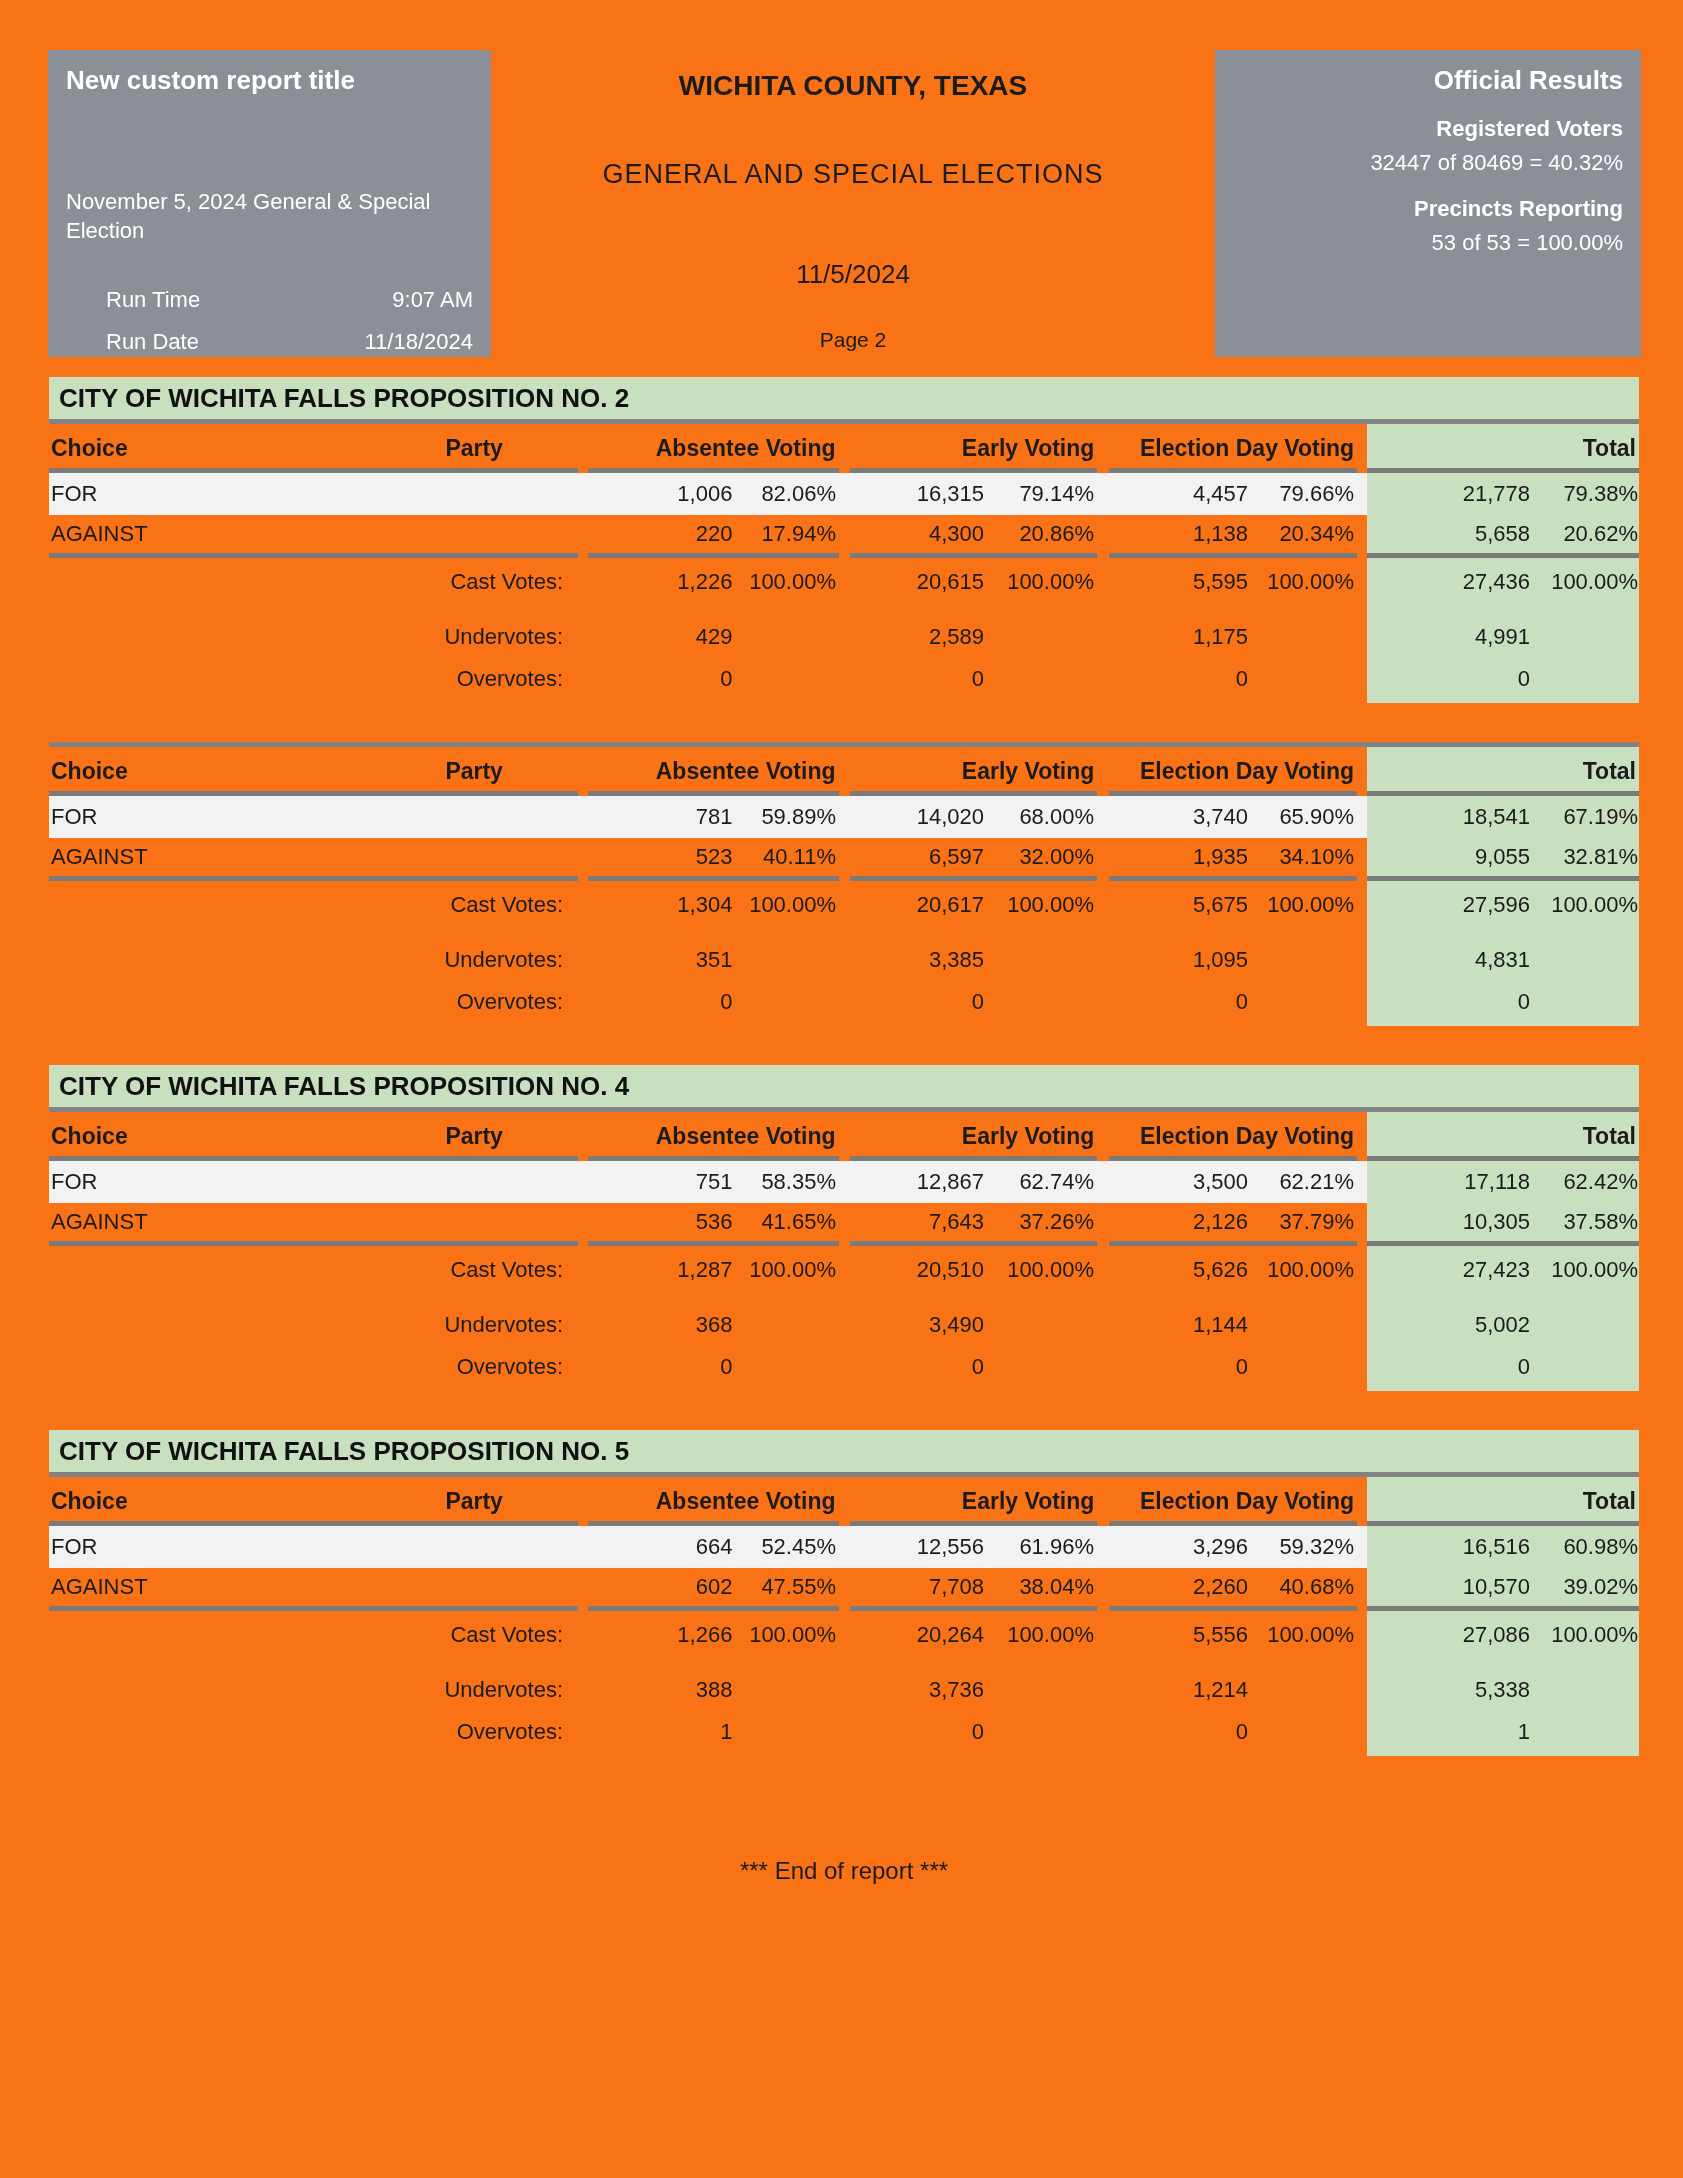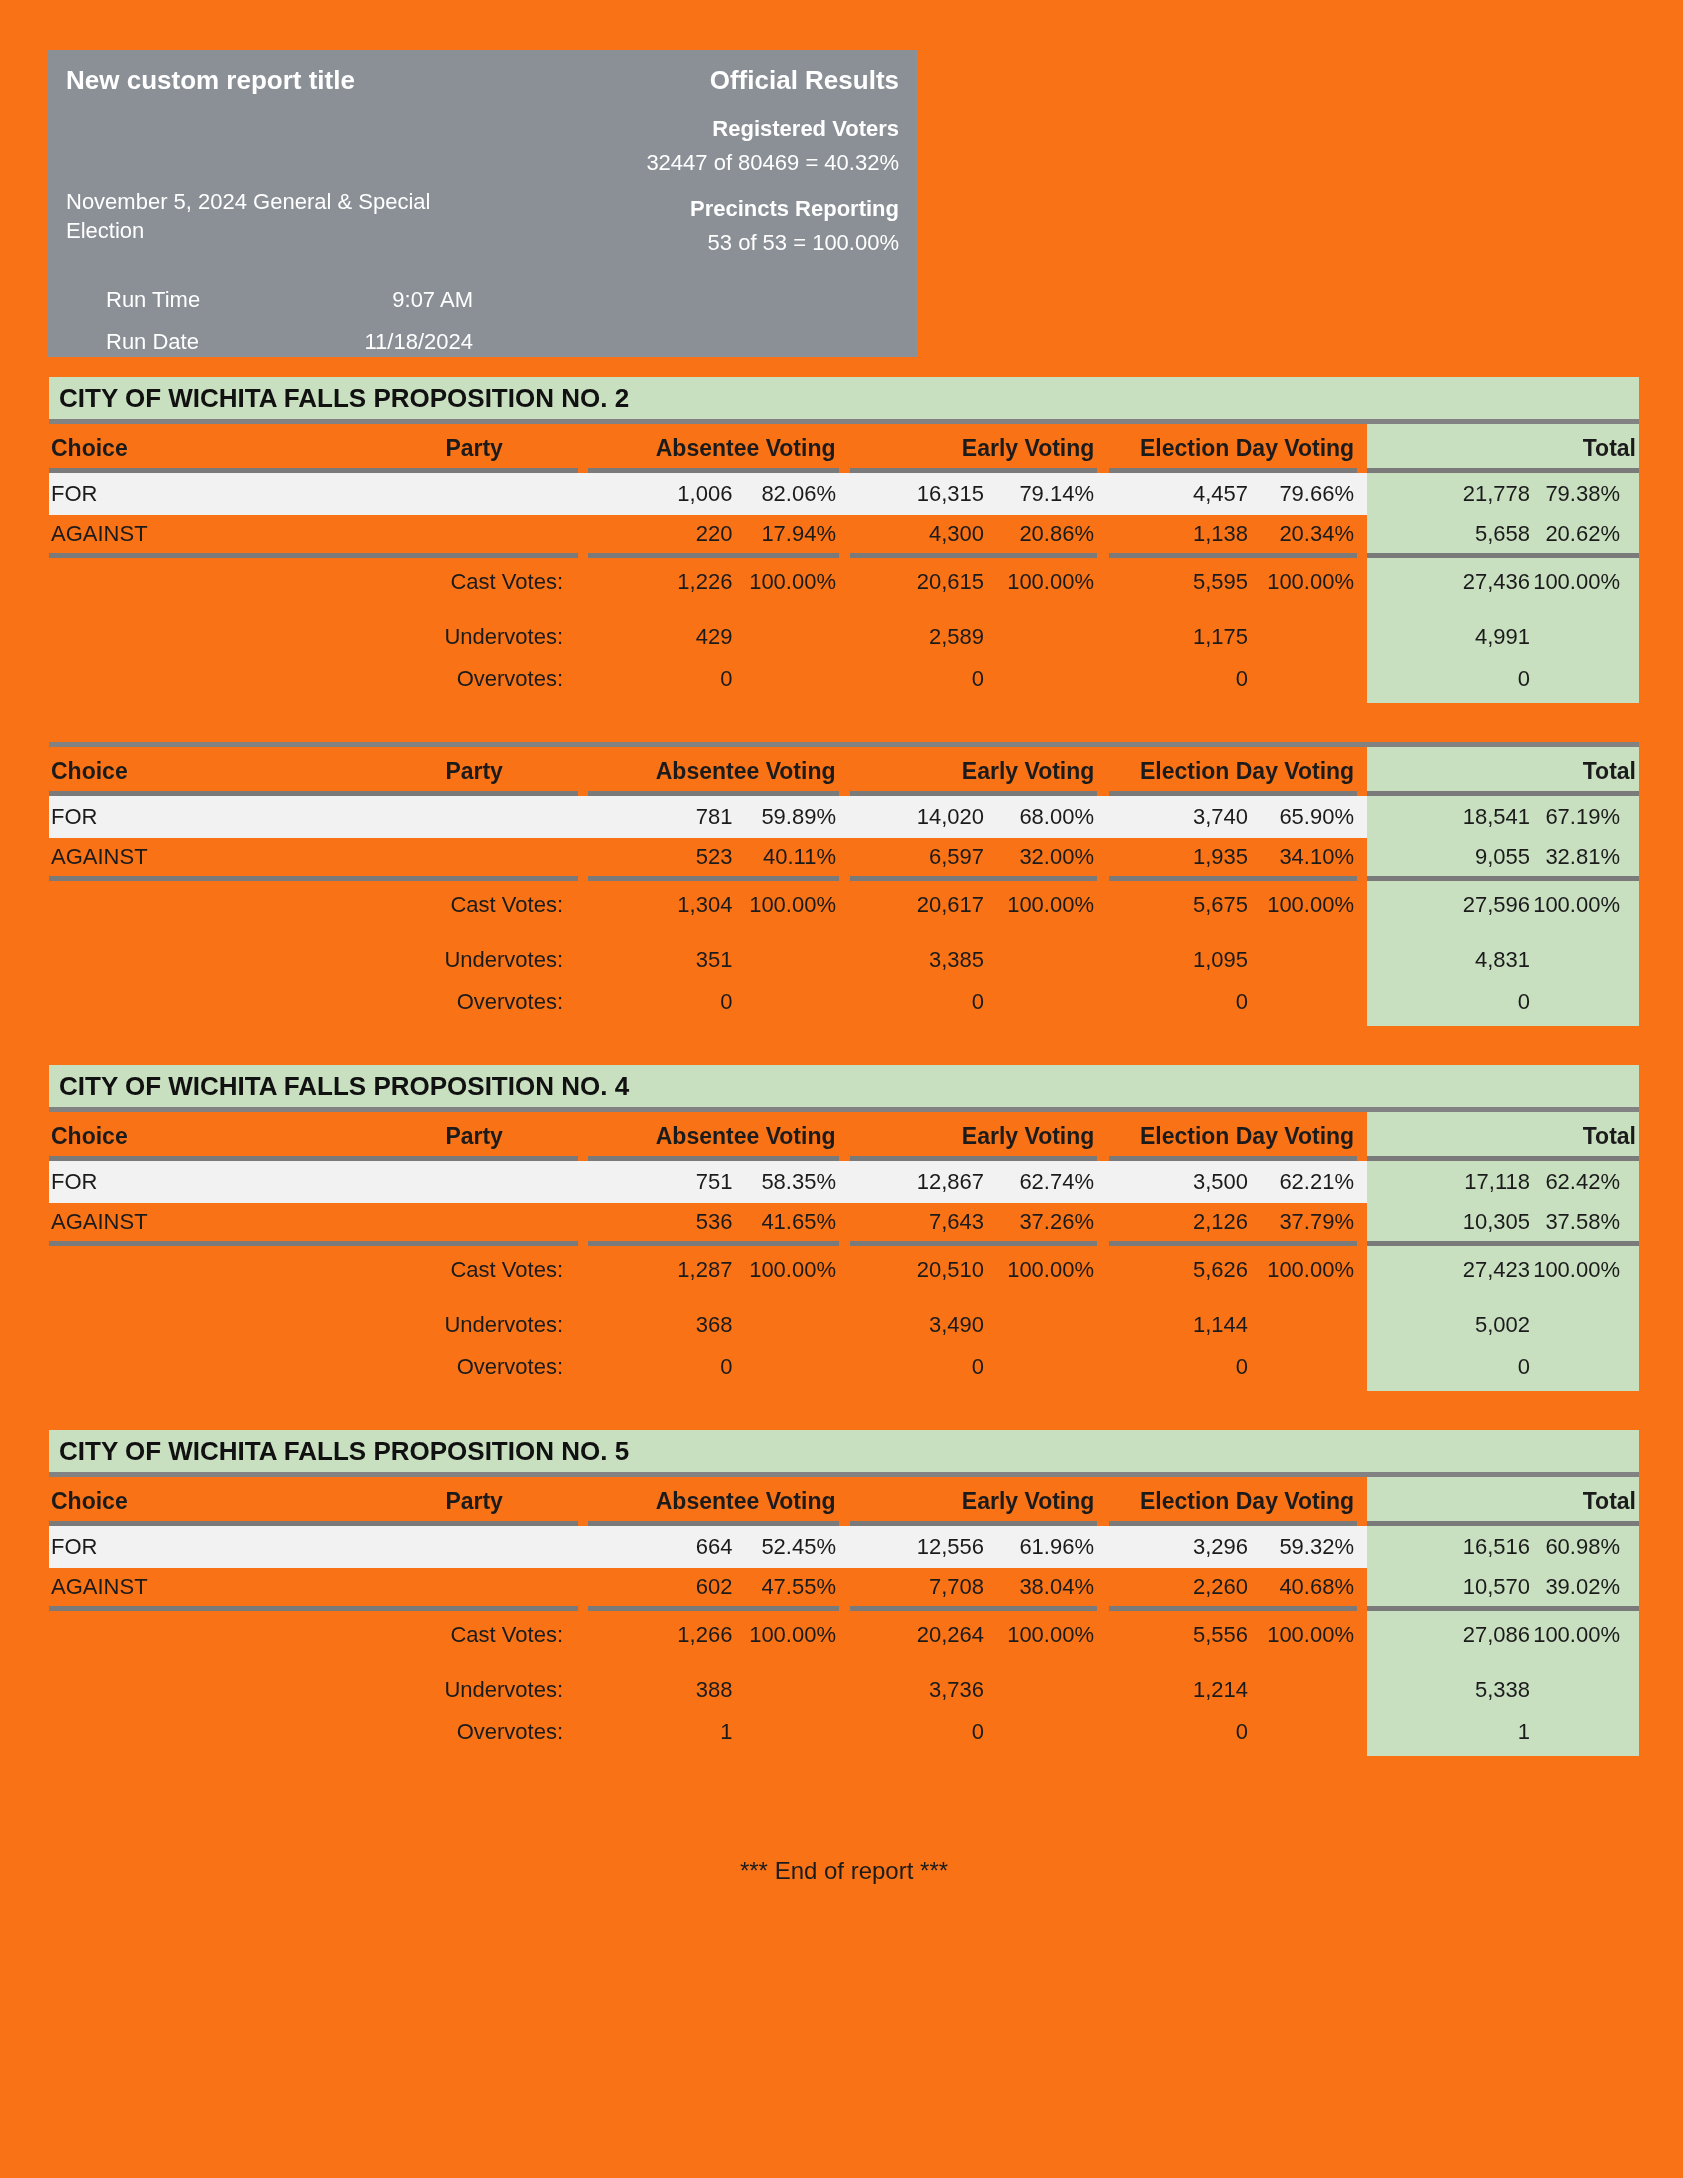--- a/index.html
+++ b/index.html
@@ -39,21 +39,21 @@
   .g2{width:251px;margin-right:11px;}
   .g3{width:248px;margin-right:12px;}
   .g4{width:248px;margin-right:10px;}
   .g5{width:272px;}
   .g1 .choice{flex:1;text-align:left;padding-left:2px;}
   .g1 .party{width:193px;text-align:center;padding-right:14px;box-sizing:border-box;}
   .cnt,.pct{text-align:right;box-sizing:border-box;}
   .g2 .cnt{width:146px}.g2 .pct{width:106px;padding-right:2px}
   .g3 .cnt{width:135px}.g3 .pct{width:113px;padding-right:3px}
   .g4 .cnt{width:139px}.g4 .pct{width:109px;padding-right:3px}
-  .g5 .cnt{width:163px}.g5 .pct{width:109px;padding-right:19px}
+  .g5 .cnt{width:163px}.g5 .pct{width:109px;padding-right:1px}
   .ghead{flex:1;text-align:right;padding-right:3px;}
   .row.head{height:44px;align-items:flex-end;padding-bottom:6px;box-sizing:border-box;font-size:23px;font-weight:bold;}
   .ul-row{position:relative;z-index:1;display:flex;height:5px;}
   .ul{height:5px;background:#7a7a7a;}
   .ul.s1{width:529px;margin-right:10px}
   .ul.s2{width:251px;margin-right:11px}
   .ul.s3{width:248px;margin-right:12px}
   .ul.s4{width:248px;margin-right:10px}
   .ul.s5{width:272px}
   .row.body{height:42px;align-items:center;font-size:22px;}
@@ -77,20 +77,26 @@
       <div class="lb-election">November 5, 2024 General &amp; Special Election</div>
       <div class="lb-row time">
         <span>Run Time</span>
         <span>9:07 AM</span>
       </div>
       <div class="lb-row date">
         <span>Run Date</span>
         <span>11/18/2024</span>
       </div>
     </div>
+    <div class="center-col">
+      <div class="c-county">WICHITA COUNTY, TEXAS</div>
+      <div class="c-type">GENERAL AND SPECIAL ELECTIONS</div>
+      <div class="c-date">11/5/2024</div>
+      <div class="c-page">Page 2</div>
+    </div>
     <div class="gbox right">
       <div class="rb-title">Official Results</div>
       <div class="rb-label">Registered Voters</div>
       <div class="rb-value">32447 of 80469 = 40.32%</div>
       <div class="rb-label">Precincts Reporting</div>
       <div class="rb-value">53 of 53 = 100.00%</div>
     </div>
   </div>
 
   <div class="report">

